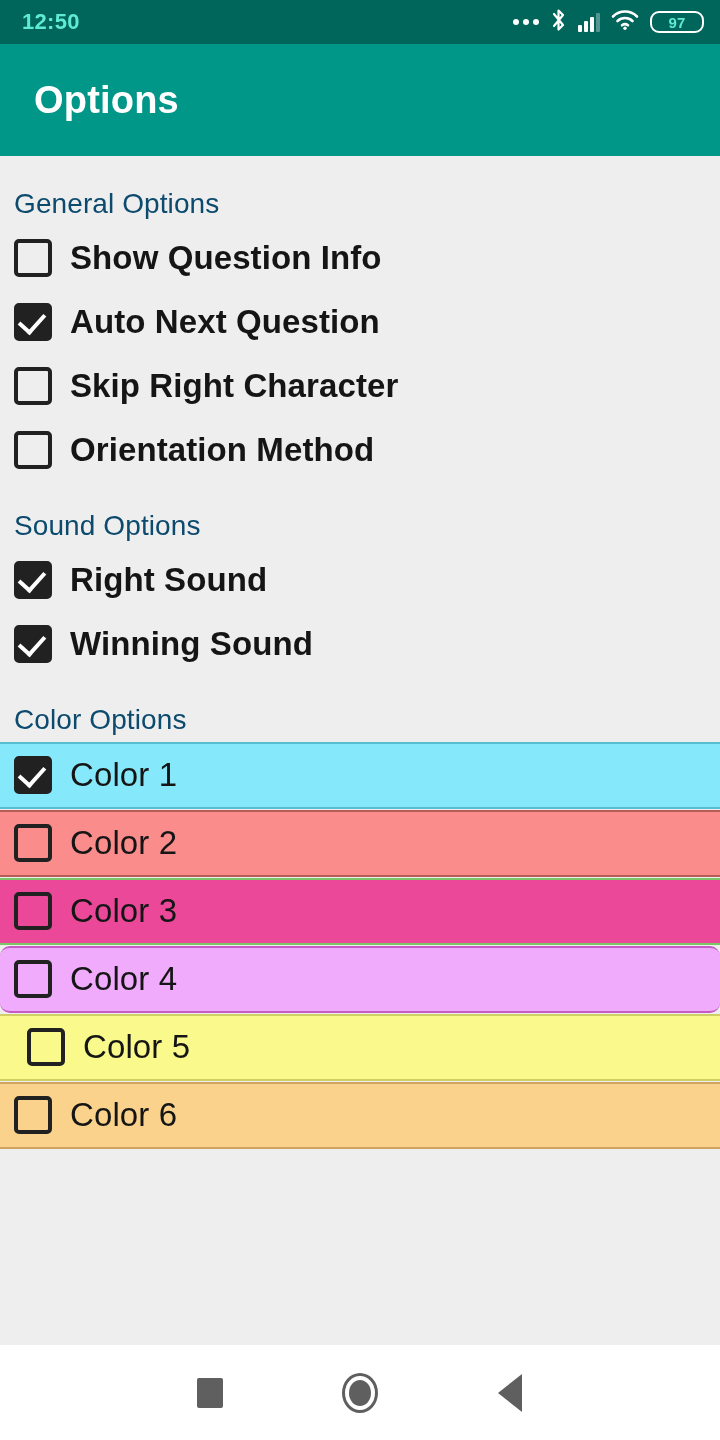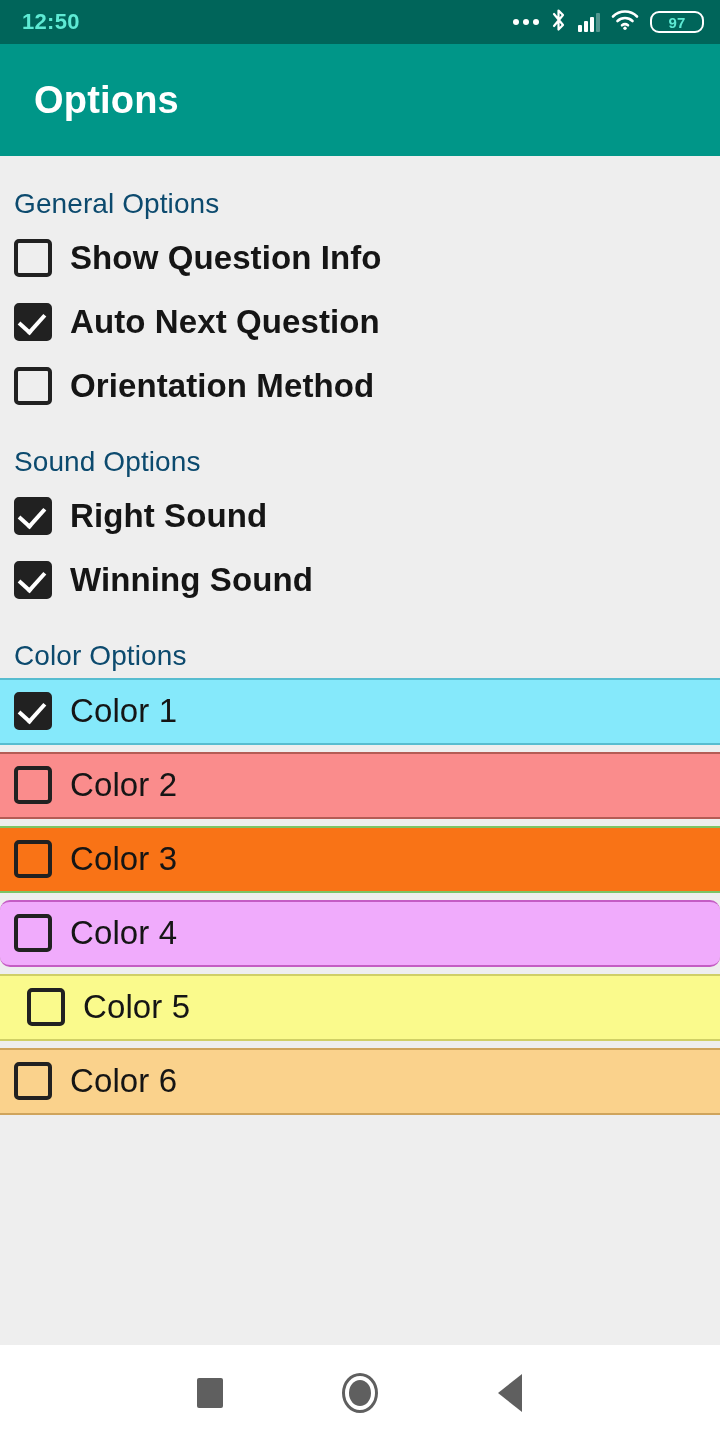--- a/index.html
+++ b/index.html
@@ -61,21 +61,21 @@
   .cb.on  { background:#212121; border:4px solid #212121; }
   .cb.on::after {
     content:""; position:absolute; left:6px; top:1px;
     width:12px; height:21px; border:solid #ffffff;
     border-width:0 4.5px 4.5px 0; transform:rotate(42deg);
   }
 
   
   .color-row {
     display:flex; align-items:center; height:67px; padding-left:14px; gap:18px;
-    border-top:2px solid; border-bottom:2px solid; margin-bottom:7px;
+    border-top:2px solid; border-bottom:2px solid; margin-bottom:1px;
   }
   .color-row .opt-label { font-size:33px; }
 
   
   .nav-bar {
     flex:0 0 95px; background:#FFFFFF; display:flex; align-items:center;
     justify-content:center; gap:0;
   }
   .nav-btn { width:150px; display:flex; align-items:center; justify-content:center; }
   .nav-square { width:26px; height:30px; background:#5F5F5F; border-radius:2px; }
@@ -131,20 +131,24 @@
       <div class="opt-row">
         <div class="cb off"></div>
         <div class="opt-label">Show Question Info</div>
       </div>
       <div class="opt-row">
         <div class="cb on"></div>
         <div class="opt-label">Auto Next Question</div>
       </div>
       <div class="opt-row">
         <div class="cb off"></div>
+        <div class="opt-label">Skip Right Character</div>
+      </div>
+      <div class="opt-row">
+        <div class="cb off"></div>
         <div class="opt-label">Orientation Method</div>
       </div>
       <div class="section-header">Sound Options</div>
       <div class="opt-row">
         <div class="cb on"></div>
         <div class="opt-label">Right Sound</div>
       </div>
       <div class="opt-row">
         <div class="cb on"></div>
         <div class="opt-label">Winning Sound</div>
@@ -153,21 +157,21 @@
   <div id="colors-host">
       <div class="section-header">Color Options</div>
       <div class="color-row" style="background: rgb(133, 233, 251); border-top-color: rgb(87, 189, 208); border-bottom-color: rgb(87, 189, 208);">
         <div class="cb on"></div>
         <div class="opt-label">Color 1</div>
       </div>
       <div class="color-row" style="background: rgb(250, 140, 140); border-top-color: rgb(180, 92, 85); border-bottom-color: rgb(180, 92, 85);">
         <div class="cb off"></div>
         <div class="opt-label">Color 2</div>
       </div>
-      <div class="color-row" style="background: #f97316; border-top-color: rgb(124, 196, 101); border-bottom-color: rgb(124, 196, 101);">
+      <div class="color-row" style="background: #ec4899; border-top-color: rgb(124, 196, 101); border-bottom-color: rgb(124, 196, 101);">
         <div class="cb off"></div>
         <div class="opt-label">Color 3</div>
       </div>
       <div class="color-row" style="background: #f0abfc; border-top-color: rgb(196, 92, 196); border-bottom-color: rgb(196, 92, 196); border-radius: 10px;">
         <div class="cb off"></div>
         <div class="opt-label">Color 4</div>
       </div>
       <div class="color-row" style="background: rgb(250, 250, 140); border-top-color: rgb(207, 207, 102); border-bottom-color: rgb(207, 207, 102); padding-left: 27px;">
         <div class="cb off"></div>
         <div class="opt-label">Color 5</div>

